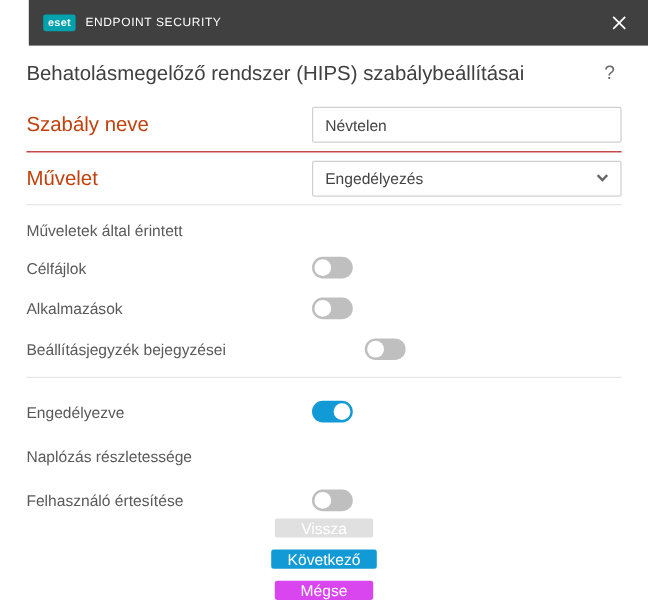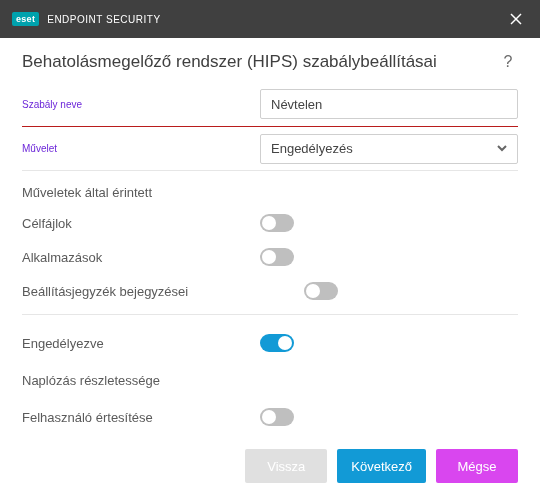--- a/index.html
+++ b/index.html
@@ -1,20 +1,20 @@
 <!DOCTYPE html>
 <html><head>
 <meta charset="utf-8">
 <style>
   * { box-sizing: border-box; margin: 0; padding: 0; font-family: "Segoe UI", Arial, sans-serif; }
   body { width: 540px; height: 500px; background: #fff; overflow: hidden; }
 
   .titlebar {
     height: 38px; background: #404040; color: #fff;
-    display: flex; align-items: center; padding: 0 10px 0 12px;
+    display: flex; align-items: center; padding: 0 10px 0 12px; margin-left: 24px;
   }
   .brand-badge {
     background: #00a2ad; color: #fff; font-size: 9px; font-weight: 700;
     padding: 2px 4px; border-radius: 2px; letter-spacing: 0.3px; margin-right: 8px;
   }
   .brand-text { font-size: 10px; letter-spacing: 0.5px; }
   .brand-text .thin { font-weight: 300; }
   .tb-spacer { flex: 1; }
   .tb-close { width: 28px; height: 28px; display:flex; align-items:center; justify-content:center; cursor:pointer; }
   .tb-close svg { width:12px; height:12px; stroke:#fff; stroke-width:1.5; }
@@ -25,21 +25,21 @@
   .header-title { font-size: 17px; color:#404040; font-weight:400; flex:1; }
   .help { color:#6b6b6b; font-size:16px; cursor:pointer; width:20px; text-align:center; }
 
   .content { padding: 0 22px; }
 
   .row {
     display:flex; align-items:center; min-height:44px;
     border-top:1px solid #b91c1c;
   }
   .row.first { border-top:none; }
-  .row-label { width: 238px; font-size:10px; color:#6d28d9; }
+  .row-label { width: 238px; font-size:17px; color:#c2410c; }
   .row-ctrl { flex:1; }
 
   .section-row {
     border-top:1px solid #e6e6e6; padding-top:14px; padding-bottom:6px;
     font-size:13px; color:#5a5a5a;
   }
 
   .subrow {
     display:flex; align-items:center; min-height:34px;
   }
@@ -67,21 +67,21 @@
     position:absolute; top:2px; left:2px; transition:left .1s;
   }
   .toggle.on { background:#129ad6; }
   .toggle.on .knob { left:18px; }
 
   .gap-block { height:12px; border-top:1px solid #e6e6e6; margin-top:4px; }
 
   .footer {
     position:absolute; bottom:0; left:0; right:0; height:68px;
     display:flex; align-items:center; justify-content:flex-end;
-    padding:0 22px; gap:10px;
+    padding:0 22px; gap:10px;flex-direction:column;
   }
   .btn {
     min-width:82px; height:34px; border:none; border-radius:2px;
     font-size:13px; color:#fff; cursor:pointer; padding:0 14px;
   }
   .btn.primary { background:#129ad6; }
   .btn.secondary { background:#d946ef; }
   .btn.disabled { background:#e0e0e0; color:#fff; cursor:default; }
 </style>
 </head>

